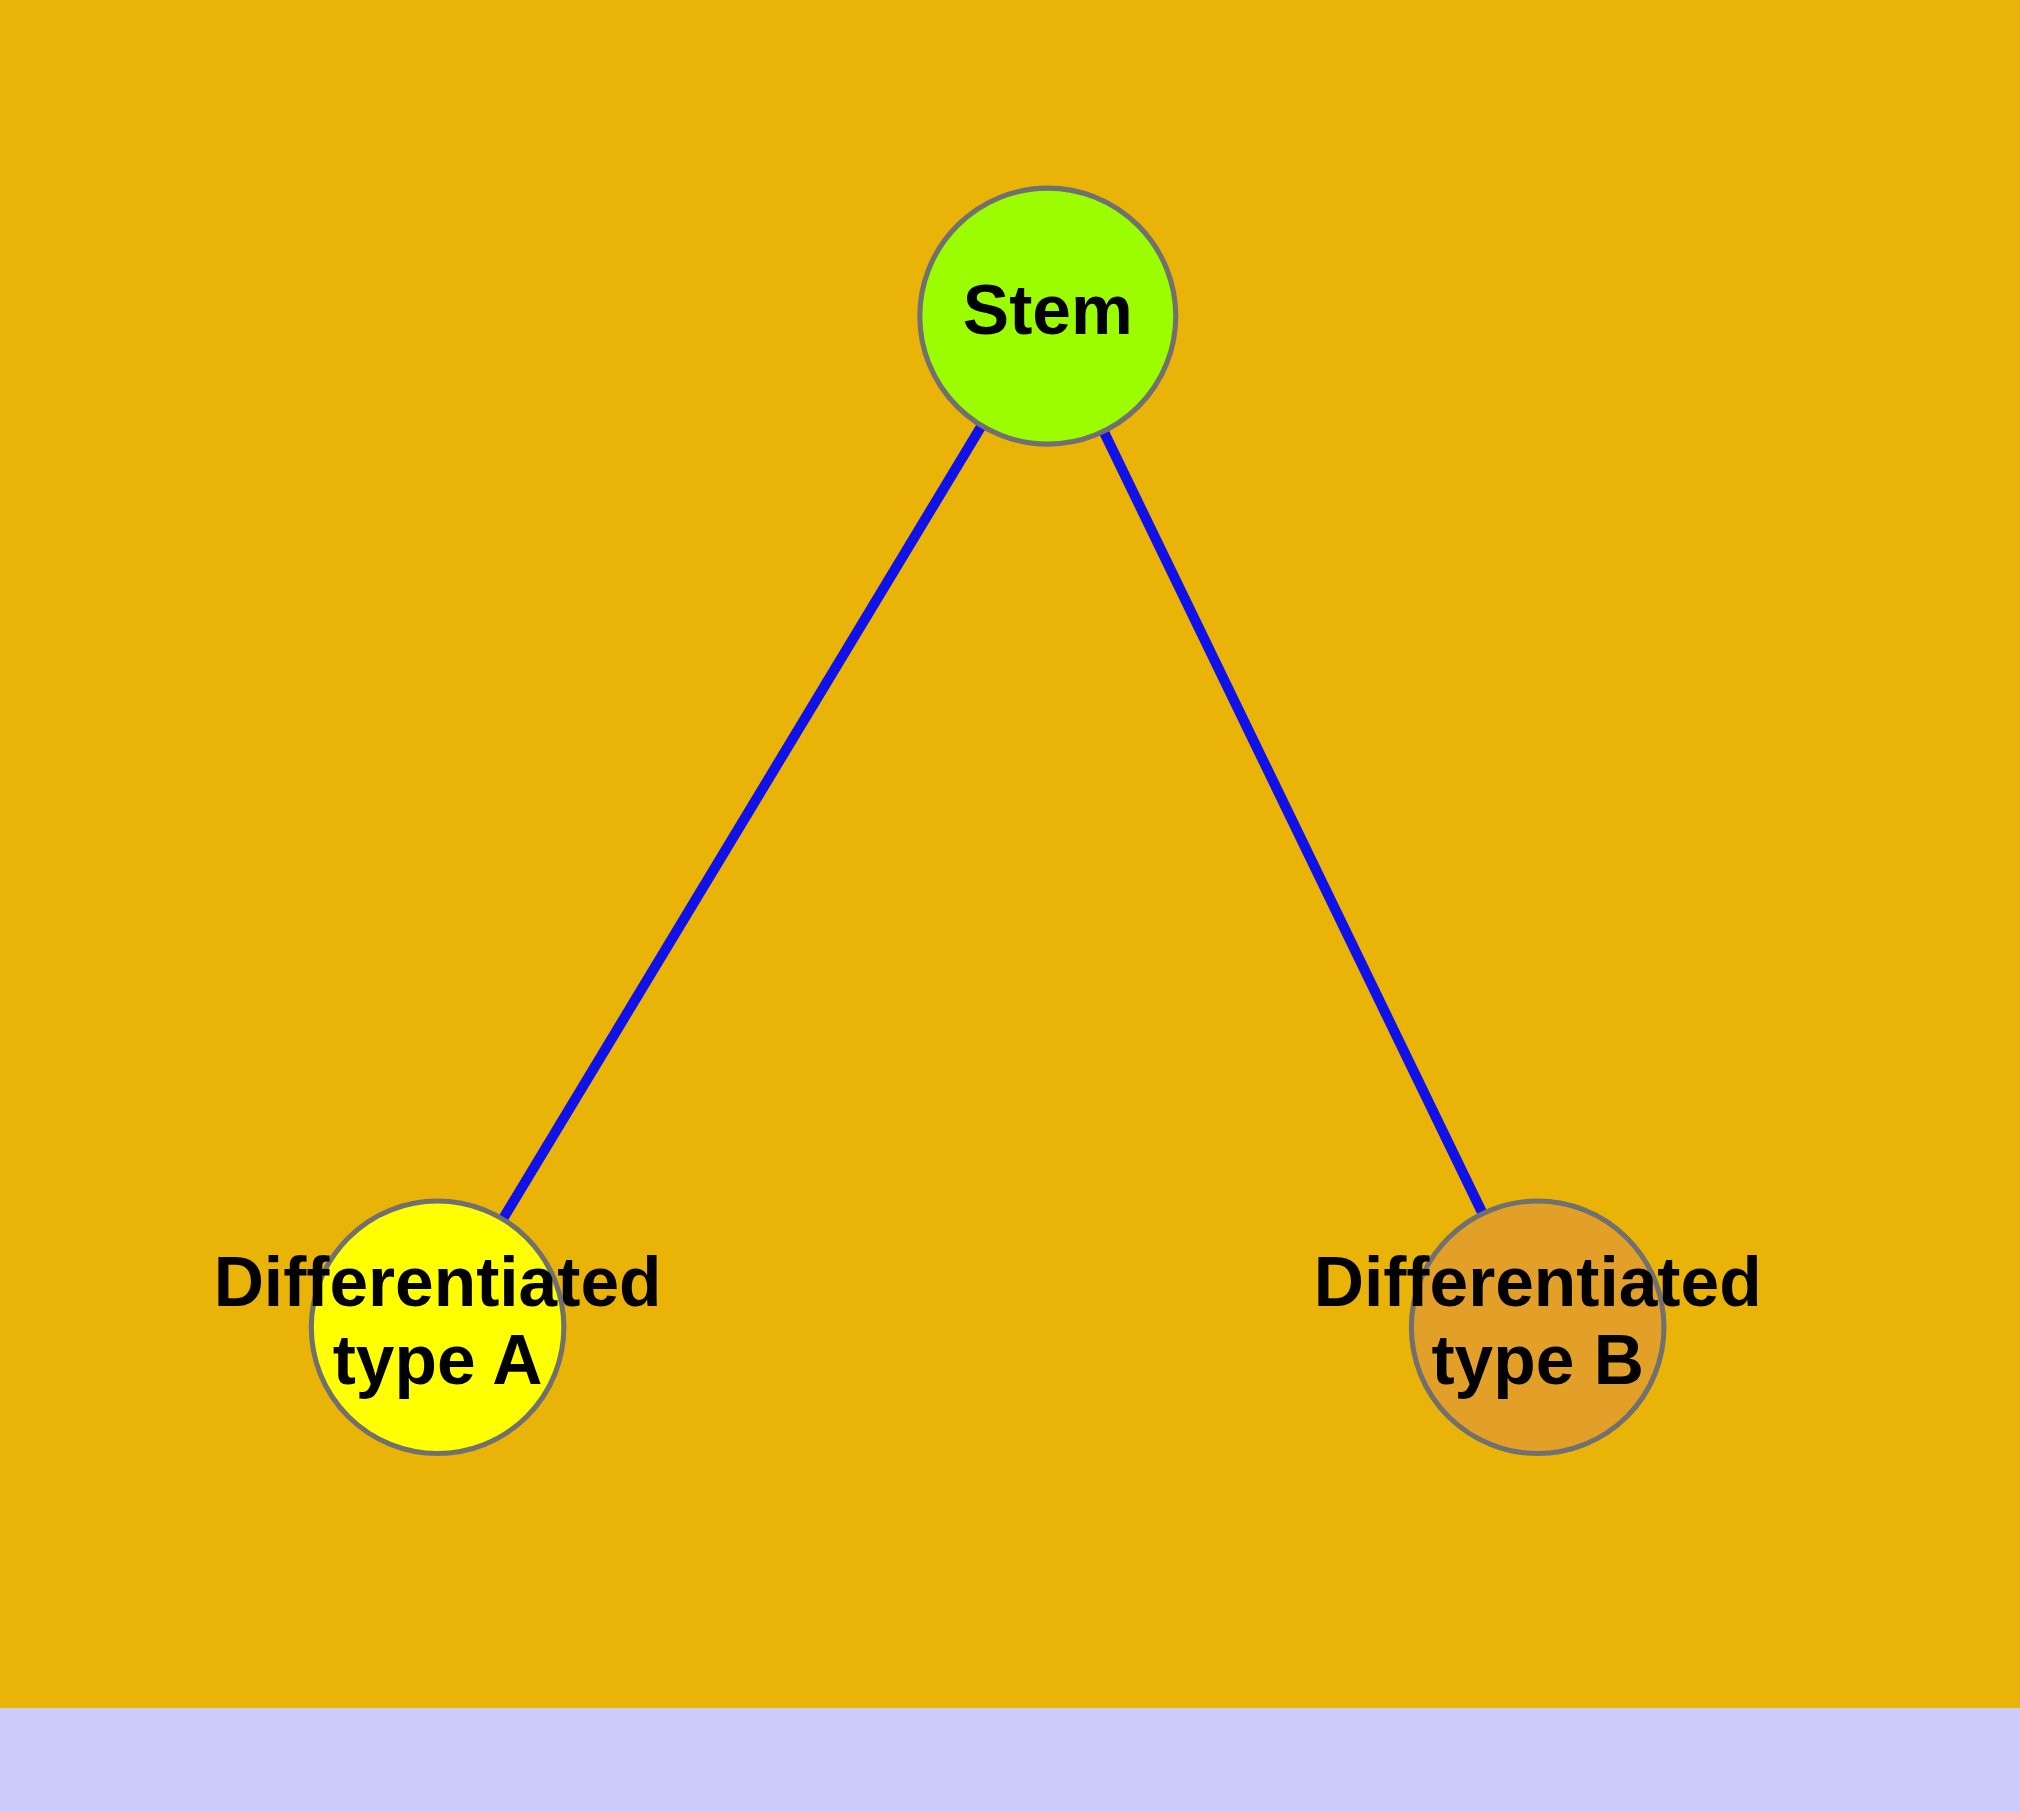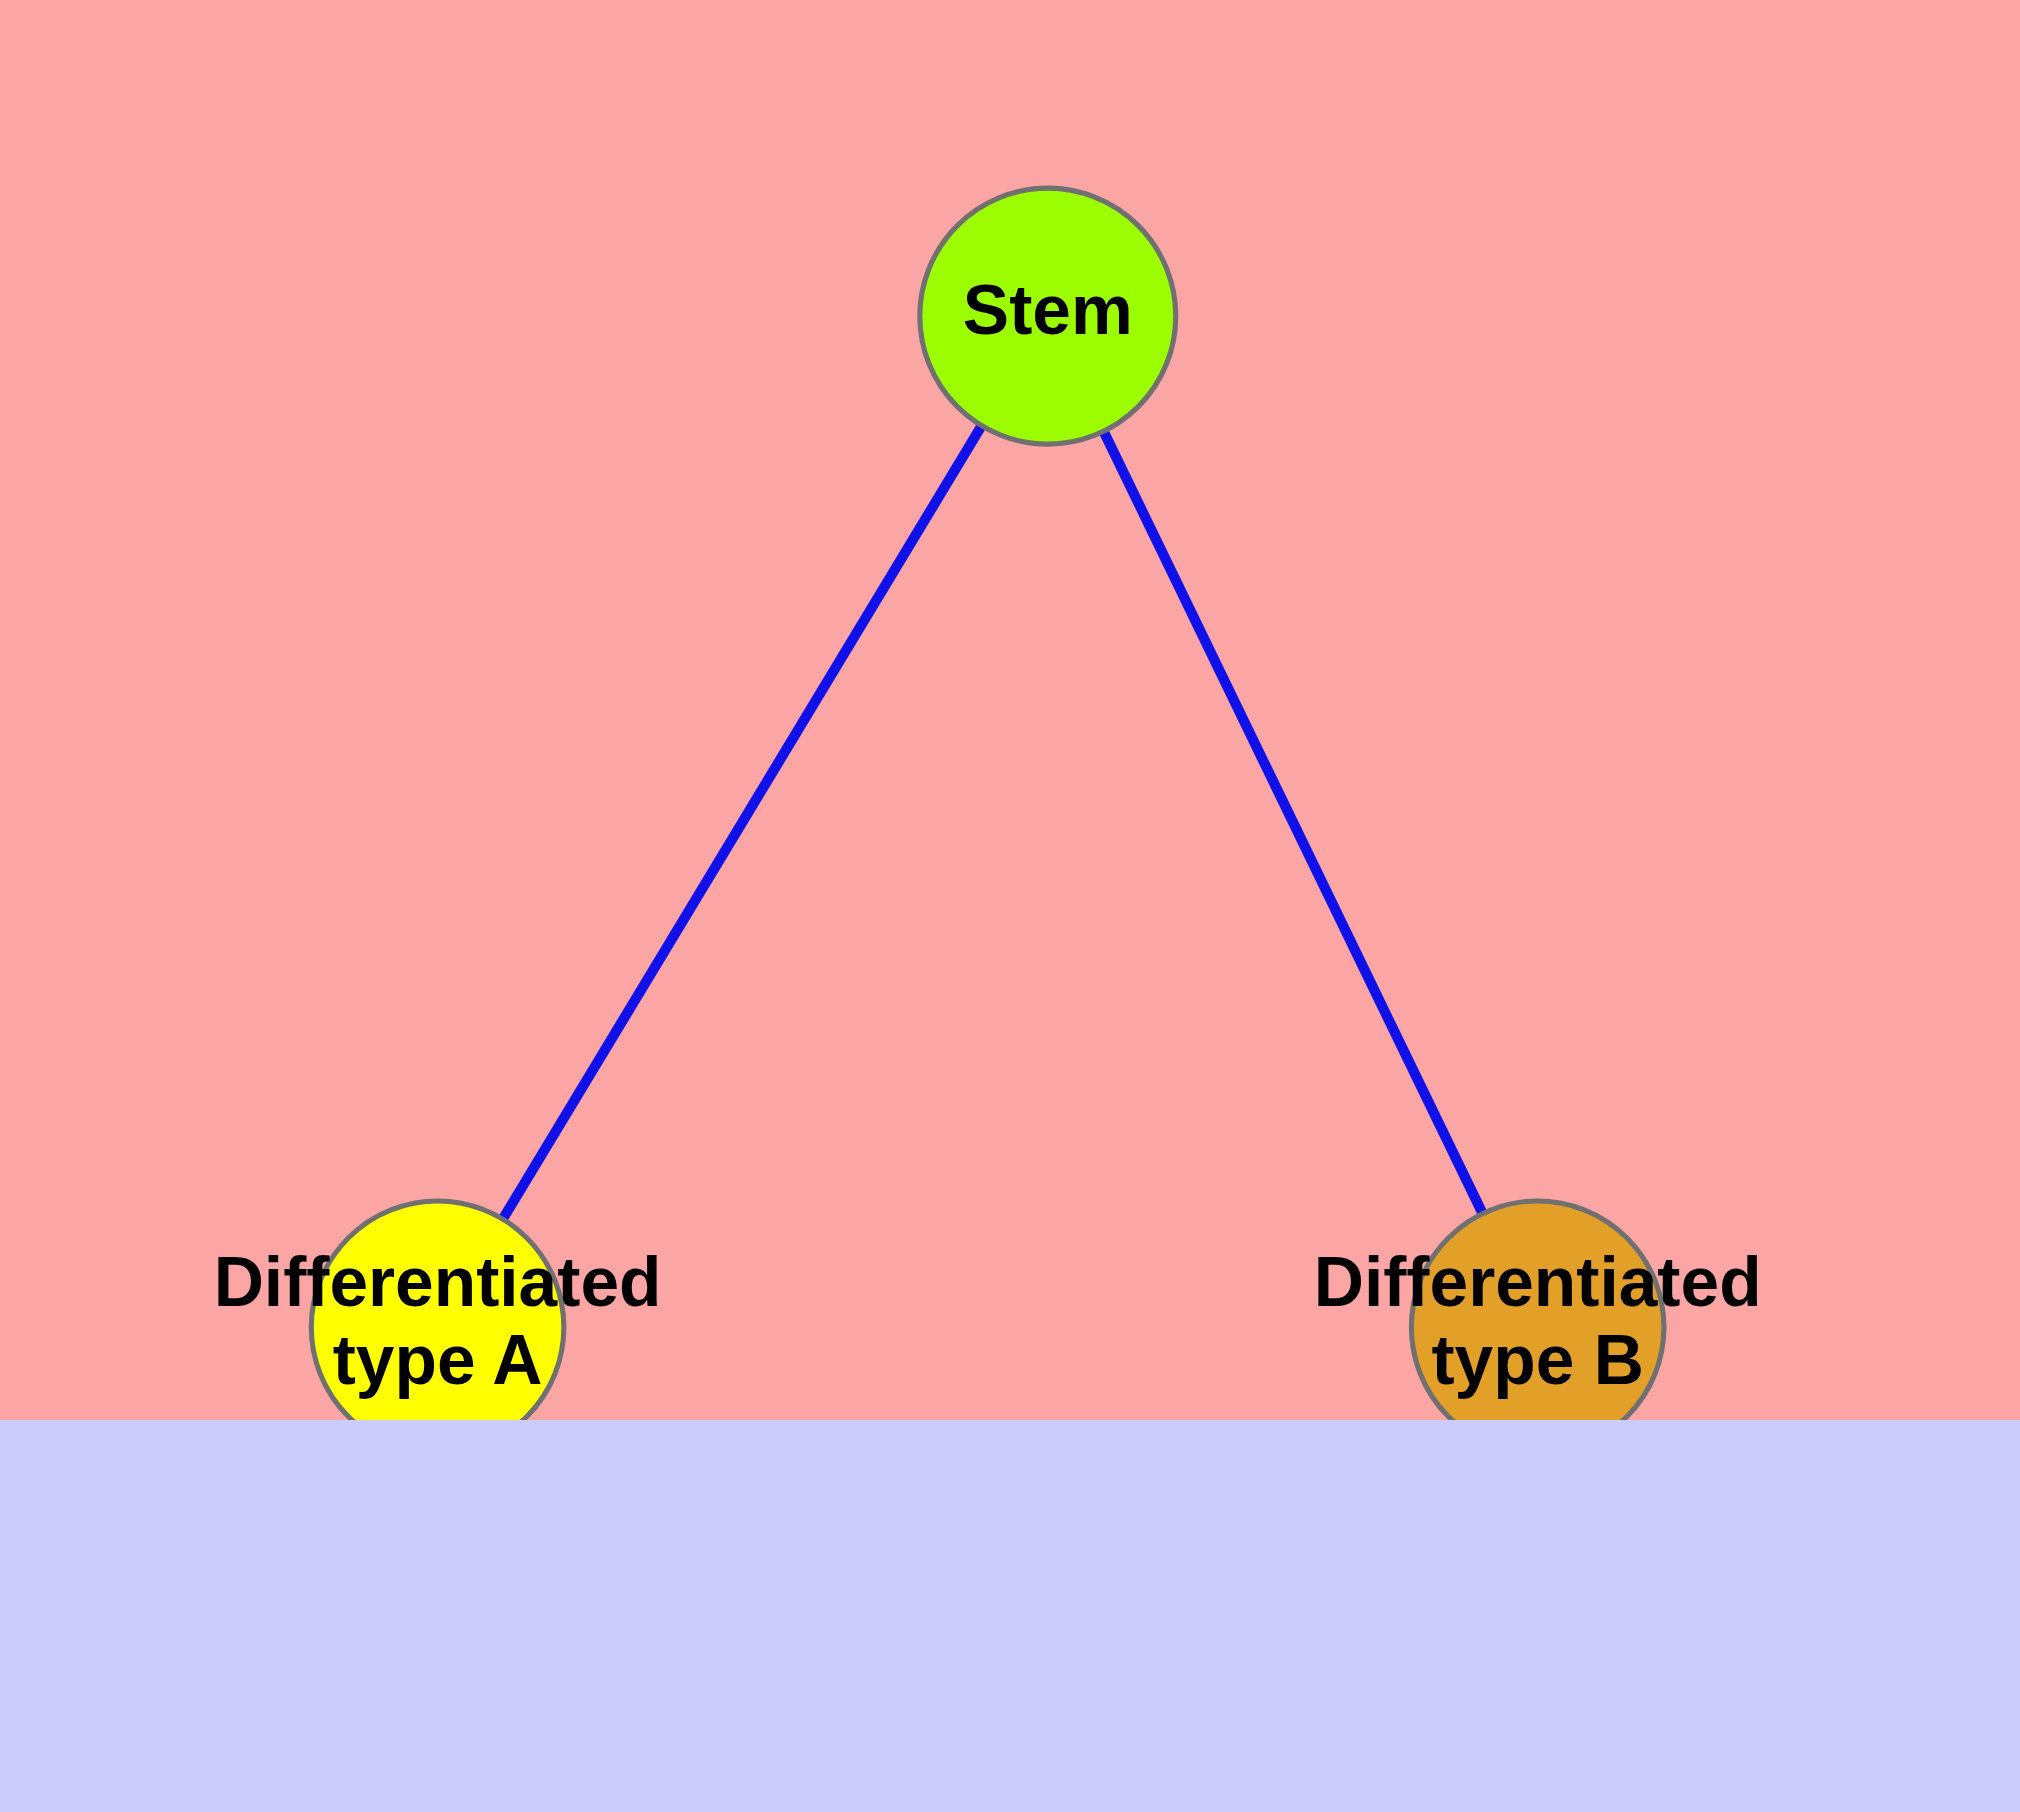--- a/index.html
+++ b/index.html
@@ -3,22 +3,22 @@
 <meta charset="utf-8">
 <style>
   html, body {
     margin: 0;
     padding: 0;
     background: #ccccfa;
   }
   #canvas {
     position: relative;
     width: 2021px;
-    height: 1420px;
-    background: #fca5a5;
+    height: 1708px;
+    background: #eab308;
     overflow: hidden;
     font-family: "Liberation Sans", sans-serif;
   }
   #graph-svg {
     position: absolute;
     left: 0;
     top: 0;
     width: 2021px;
     height: 1812px;
     display: block;

